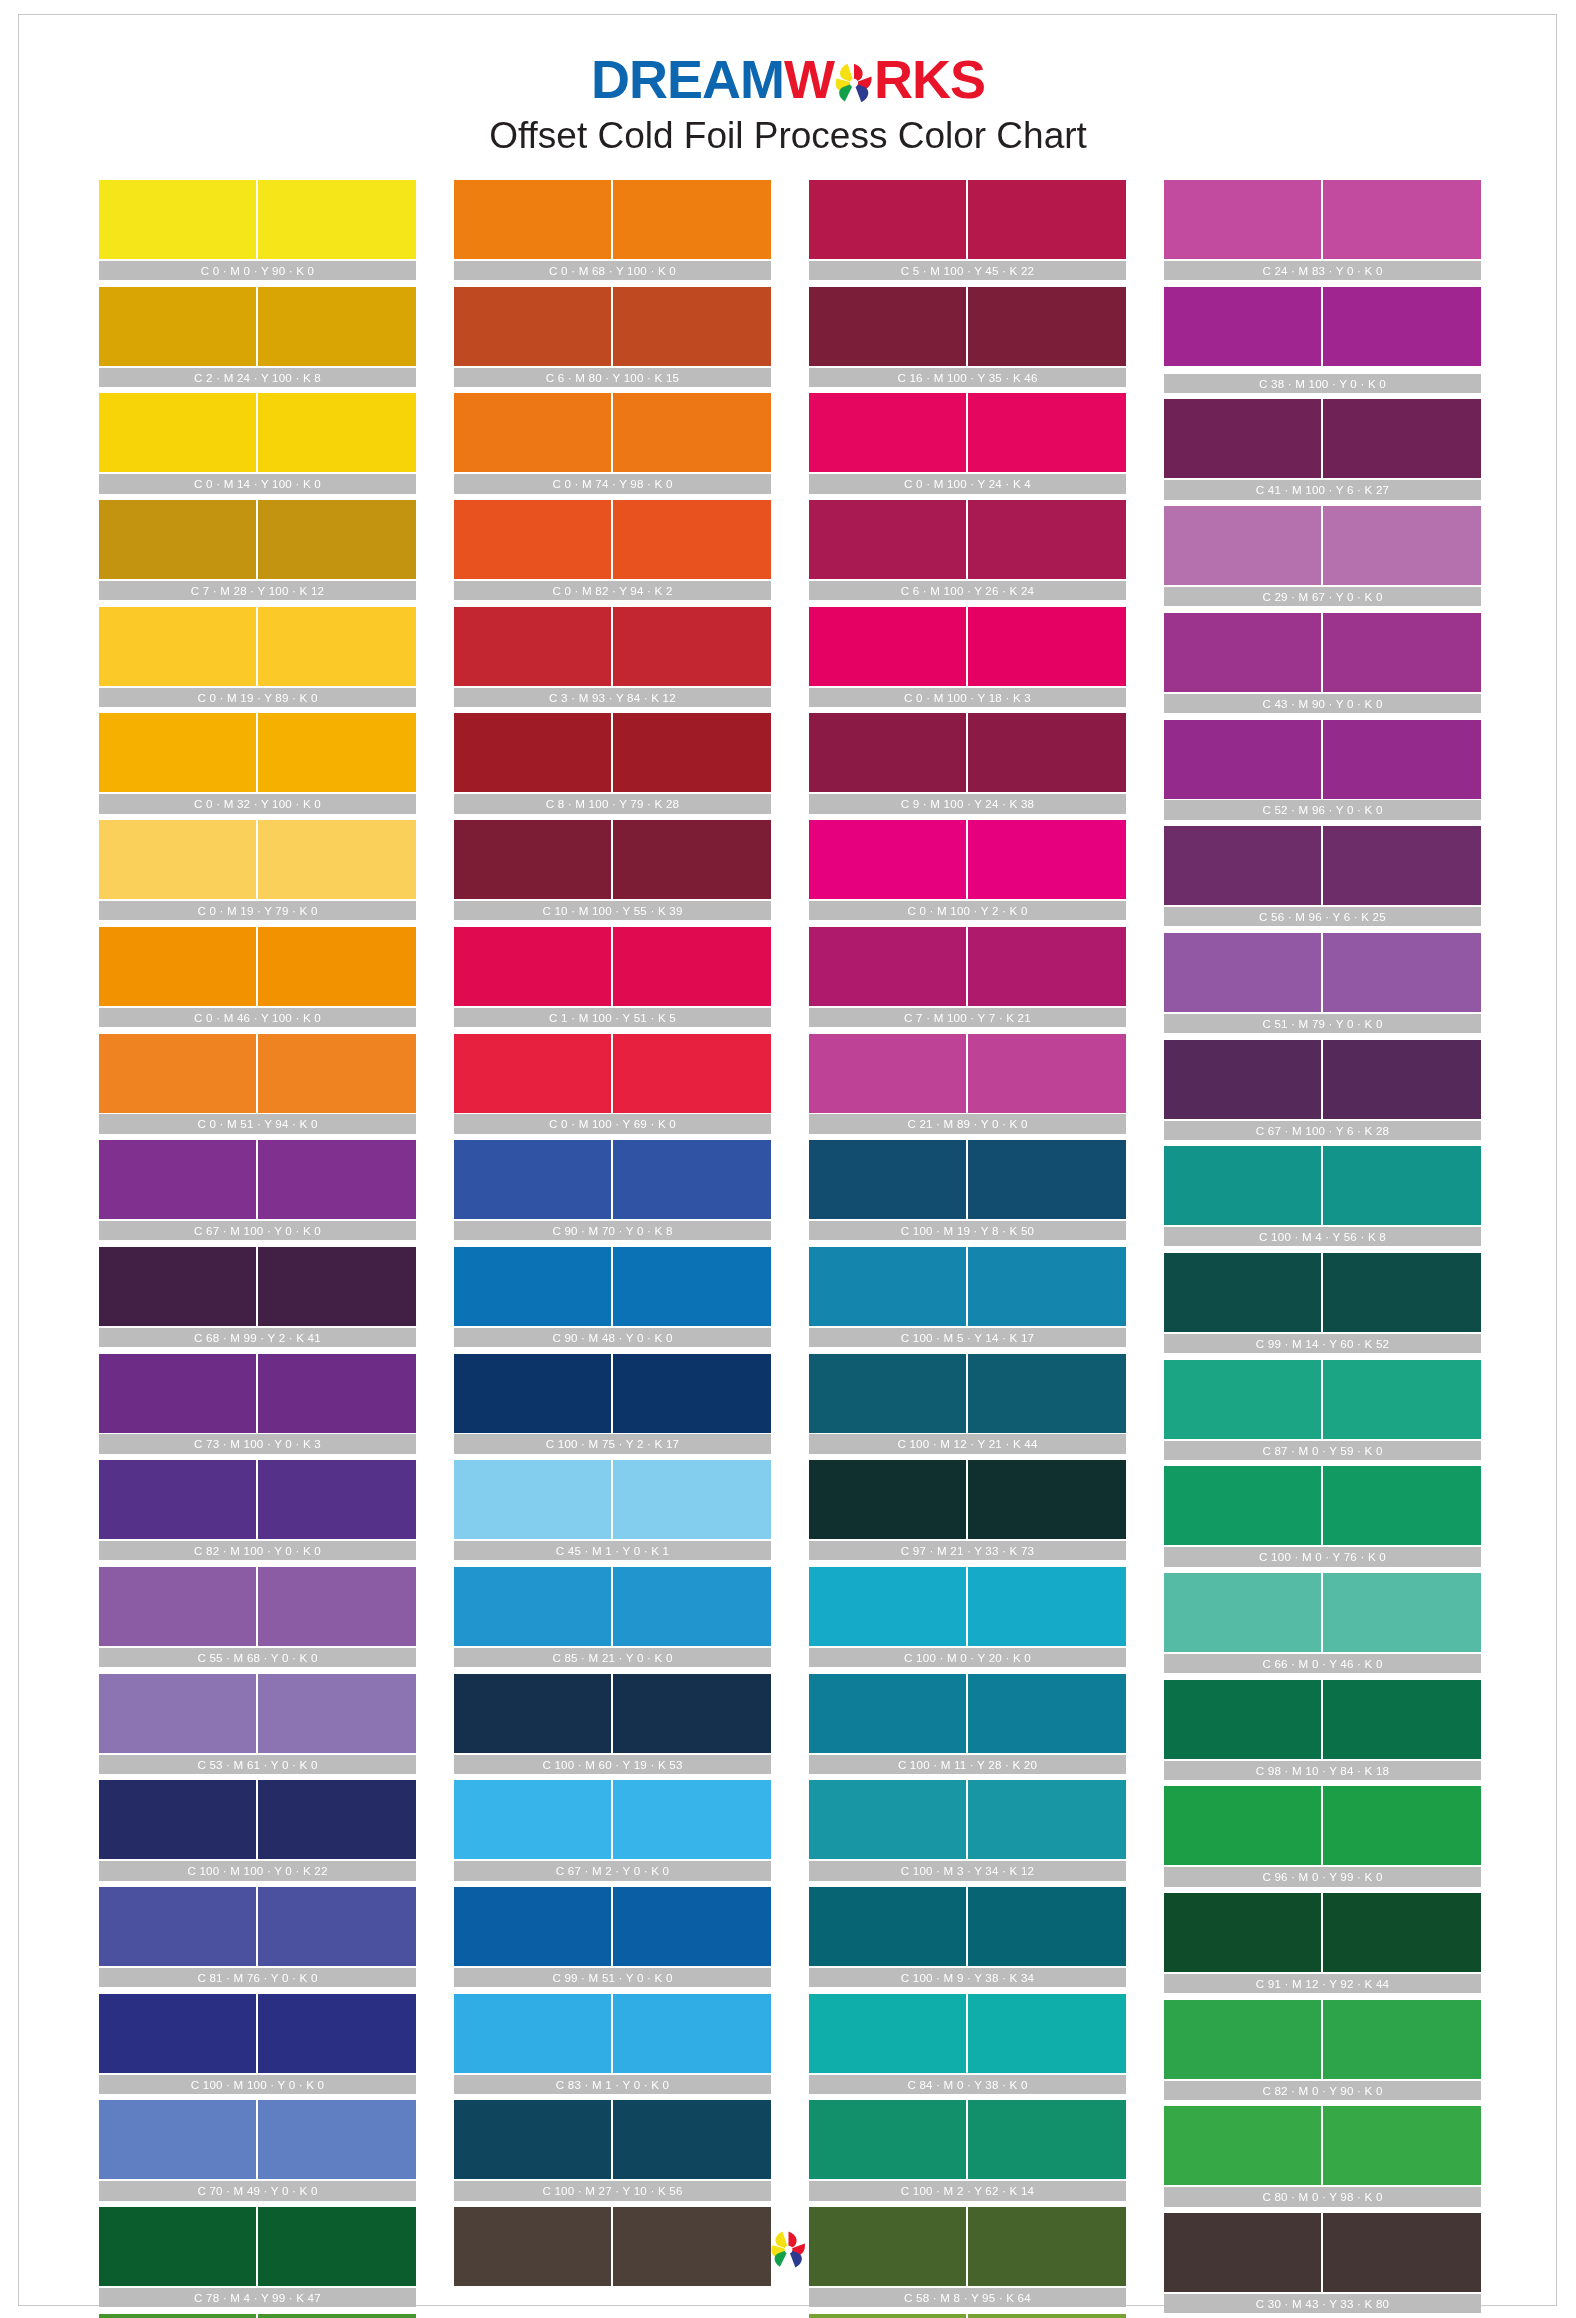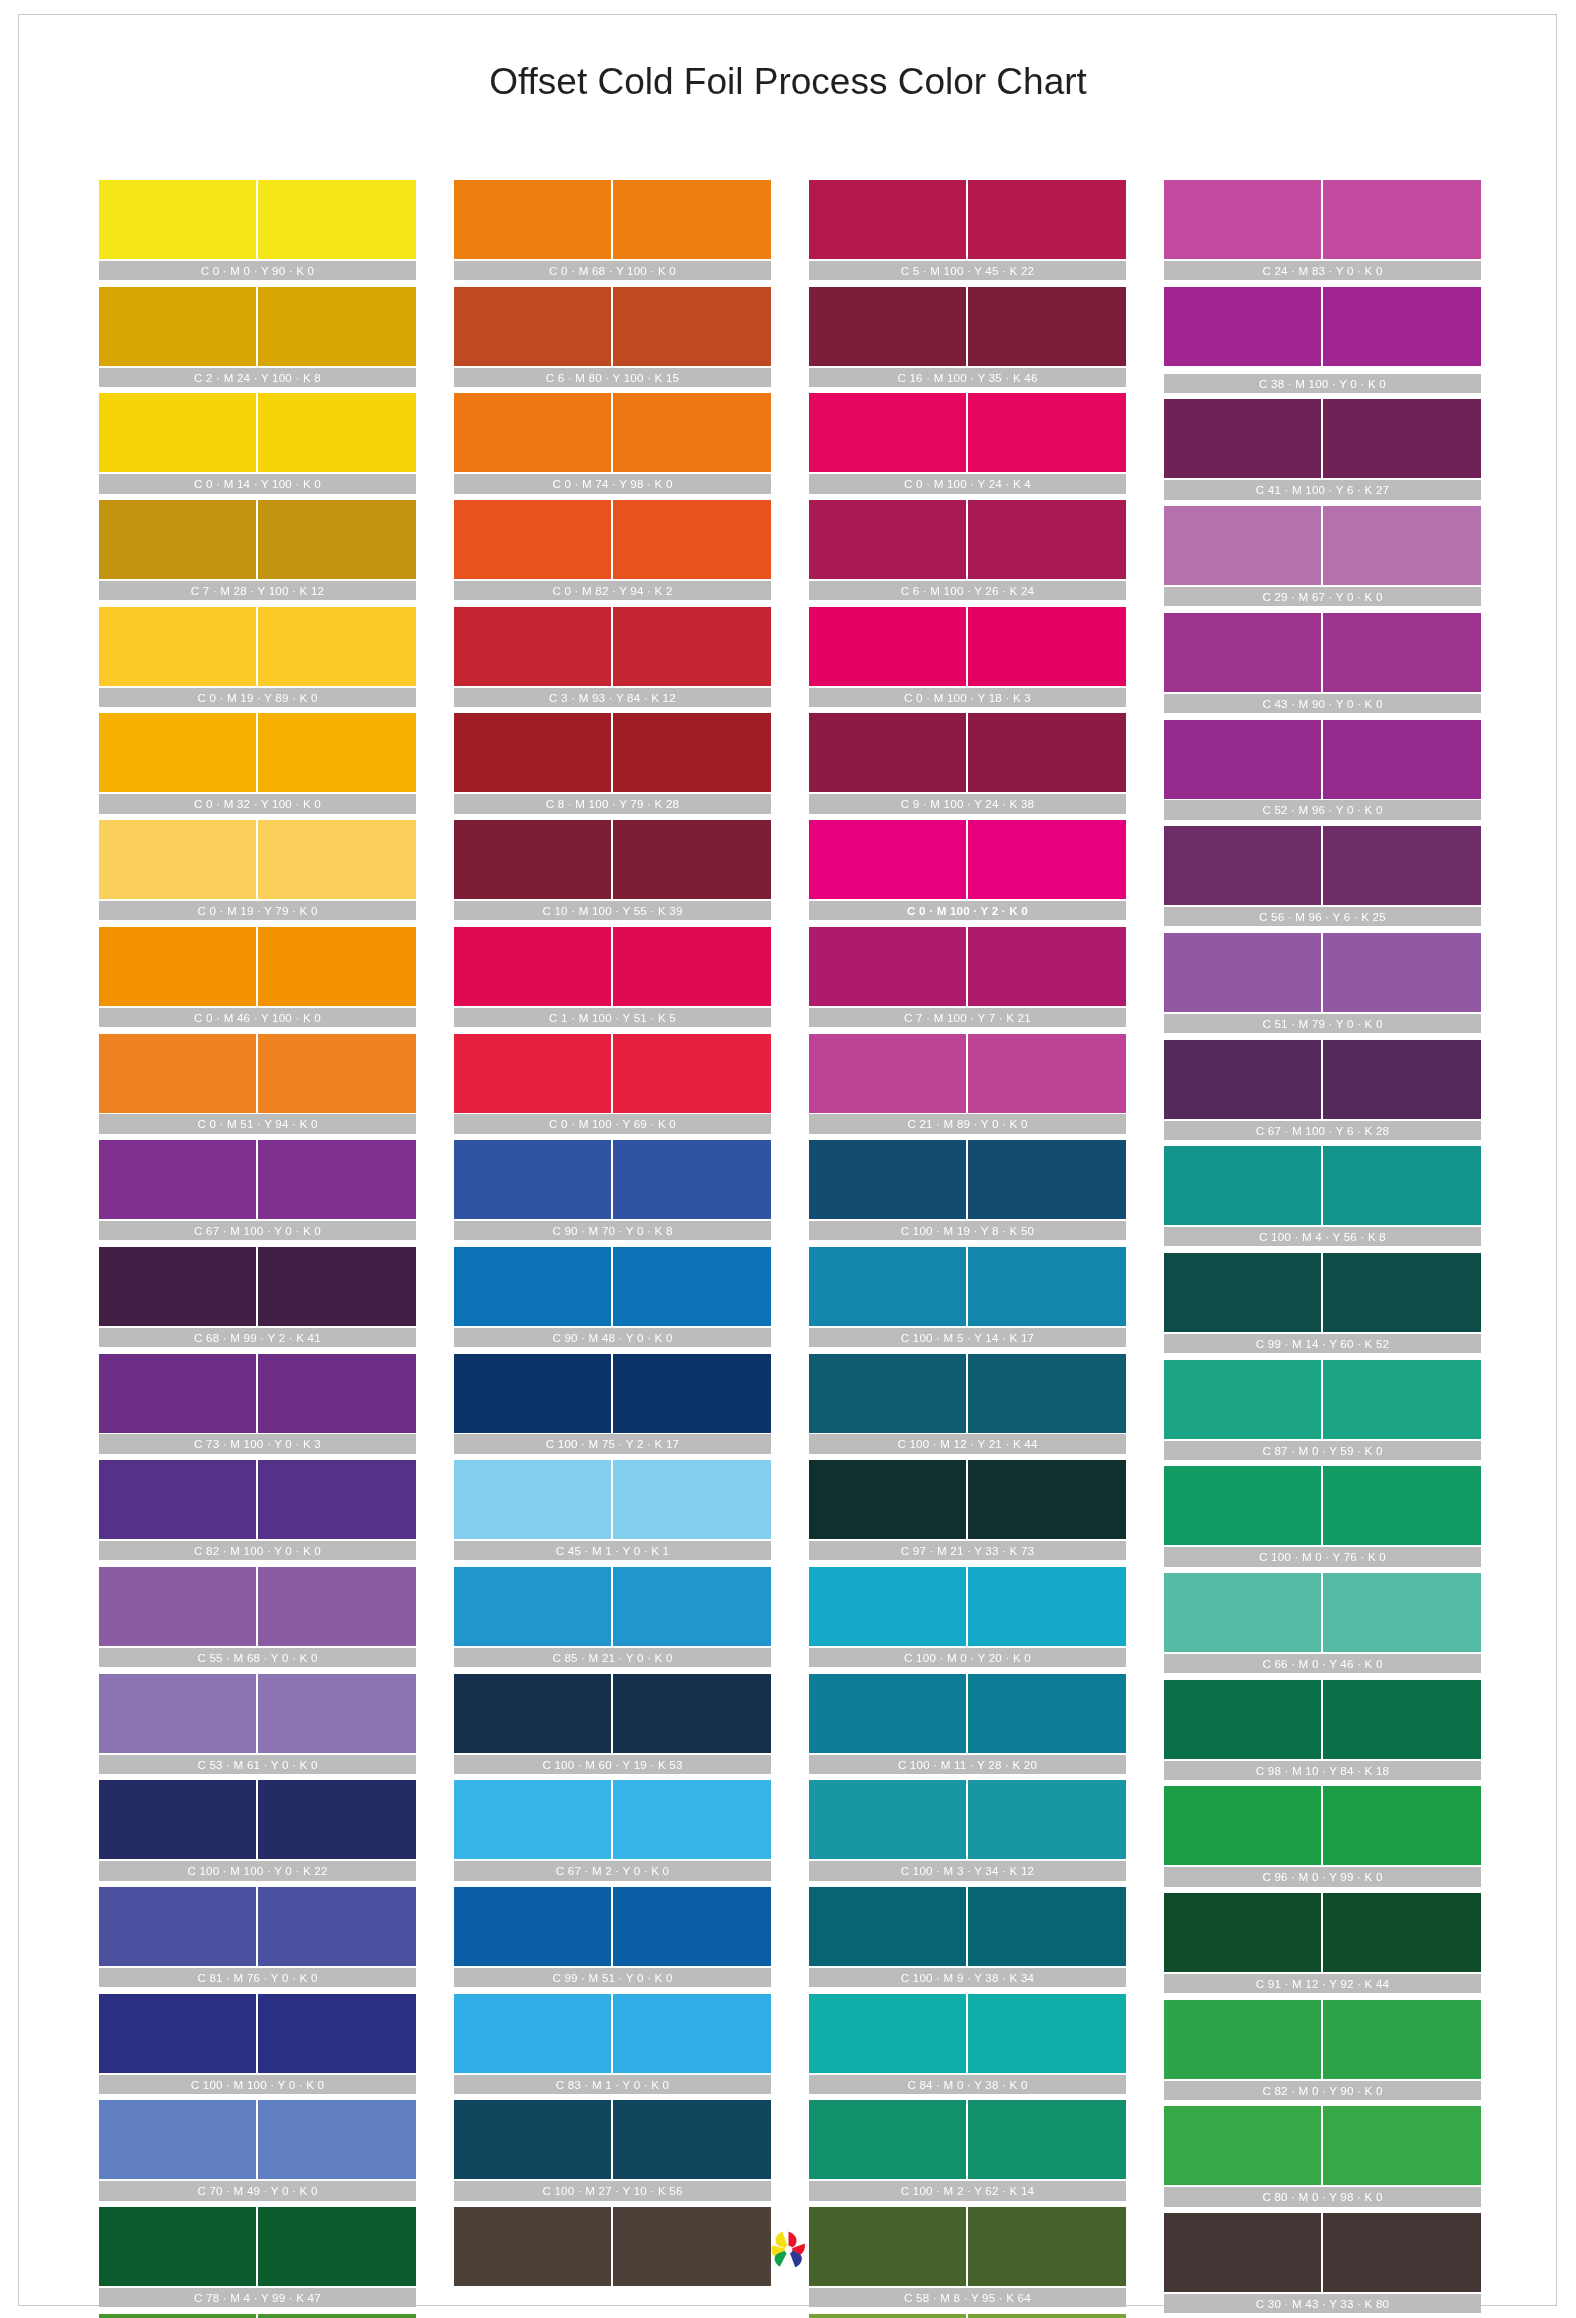--- a/index.html
+++ b/index.html
@@ -119,20 +119,33 @@
     vertical-align:middle;
   }
 </style>
 </head>
 <body>
 
 <div class="page">
   <div class="page-border"></div>
 
   <div class="header">
+    <div class="logo">
+      <span class="dream">DREAM</span><span class="w">W</span><span class="pinwheel">
+        <svg viewBox="0 0 100 100" width="46" height="46" aria-hidden="true">
+          <path d="M50 50 L50 8 C68 14 74 30 64 42 Z" fill="#e8152a"></path>
+          <path d="M50 50 L88 36 C90 55 78 68 64 62 Z" fill="#e8152a"></path>
+          <path d="M50 50 L36 8 C18 16 14 34 28 42 Z" fill="#f4e013"></path>
+          <path d="M50 50 L12 40 C6 58 16 72 30 66 Z" fill="#f4e013"></path>
+          <path d="M50 50 L66 92 C84 82 86 64 72 58 Z" fill="#2c3b8f"></path>
+          <path d="M50 50 L30 90 C14 80 14 62 28 58 Z" fill="#12a14a"></path>
+          <circle cx="50" cy="50" r="9" fill="#ffffff"></circle>
+        </svg>
+      </span><span class="rks">RKS</span>
+    </div>
     <div class="subtitle">Offset Cold Foil Process Color Chart</div>
   </div>
 
   <div class="grid">
       <div class="col-row">
         <div class="column">
           <div class="swatch-block">
             <div class="swatch">
               <div class="half left" style="background: rgb(245, 230, 25);"></div>
               <div class="half right" style="background: rgb(245, 230, 25);"></div>
@@ -468,21 +481,21 @@
               <div class="half left" style="background: rgb(139, 27, 69);"></div>
               <div class="half right" style="background: rgb(139, 27, 69);"></div>
             </div>
             <div class="label" style="background: rgb(188, 188, 188); color: rgb(255, 255, 255);">C 9 · M 100 · Y 24 · K 38</div>
           </div>
           <div class="swatch-block">
             <div class="swatch">
               <div class="half left" style="background: rgb(230, 0, 126);"></div>
               <div class="half right" style="background: rgb(230, 0, 126);"></div>
             </div>
-            <div class="label" style="background: rgb(188, 188, 188); color: rgb(255, 255, 255); font-weight: bold;">C 0 · M 100 · Y 2 · K 0</div>
+            <div class="label" style="background: rgb(188, 188, 188); color: rgb(255, 255, 255);">C 0 · M 100 · Y 2 · K 0</div>
           </div>
           <div class="swatch-block">
             <div class="swatch">
               <div class="half left" style="background: rgb(176, 26, 108);"></div>
               <div class="half right" style="background: rgb(176, 26, 108);"></div>
             </div>
             <div class="label" style="background: rgb(188, 188, 188); color: rgb(255, 255, 255);">C 7 · M 100 · Y 7 · K 21</div>
           </div>
           <div class="swatch-block">
             <div class="swatch">

